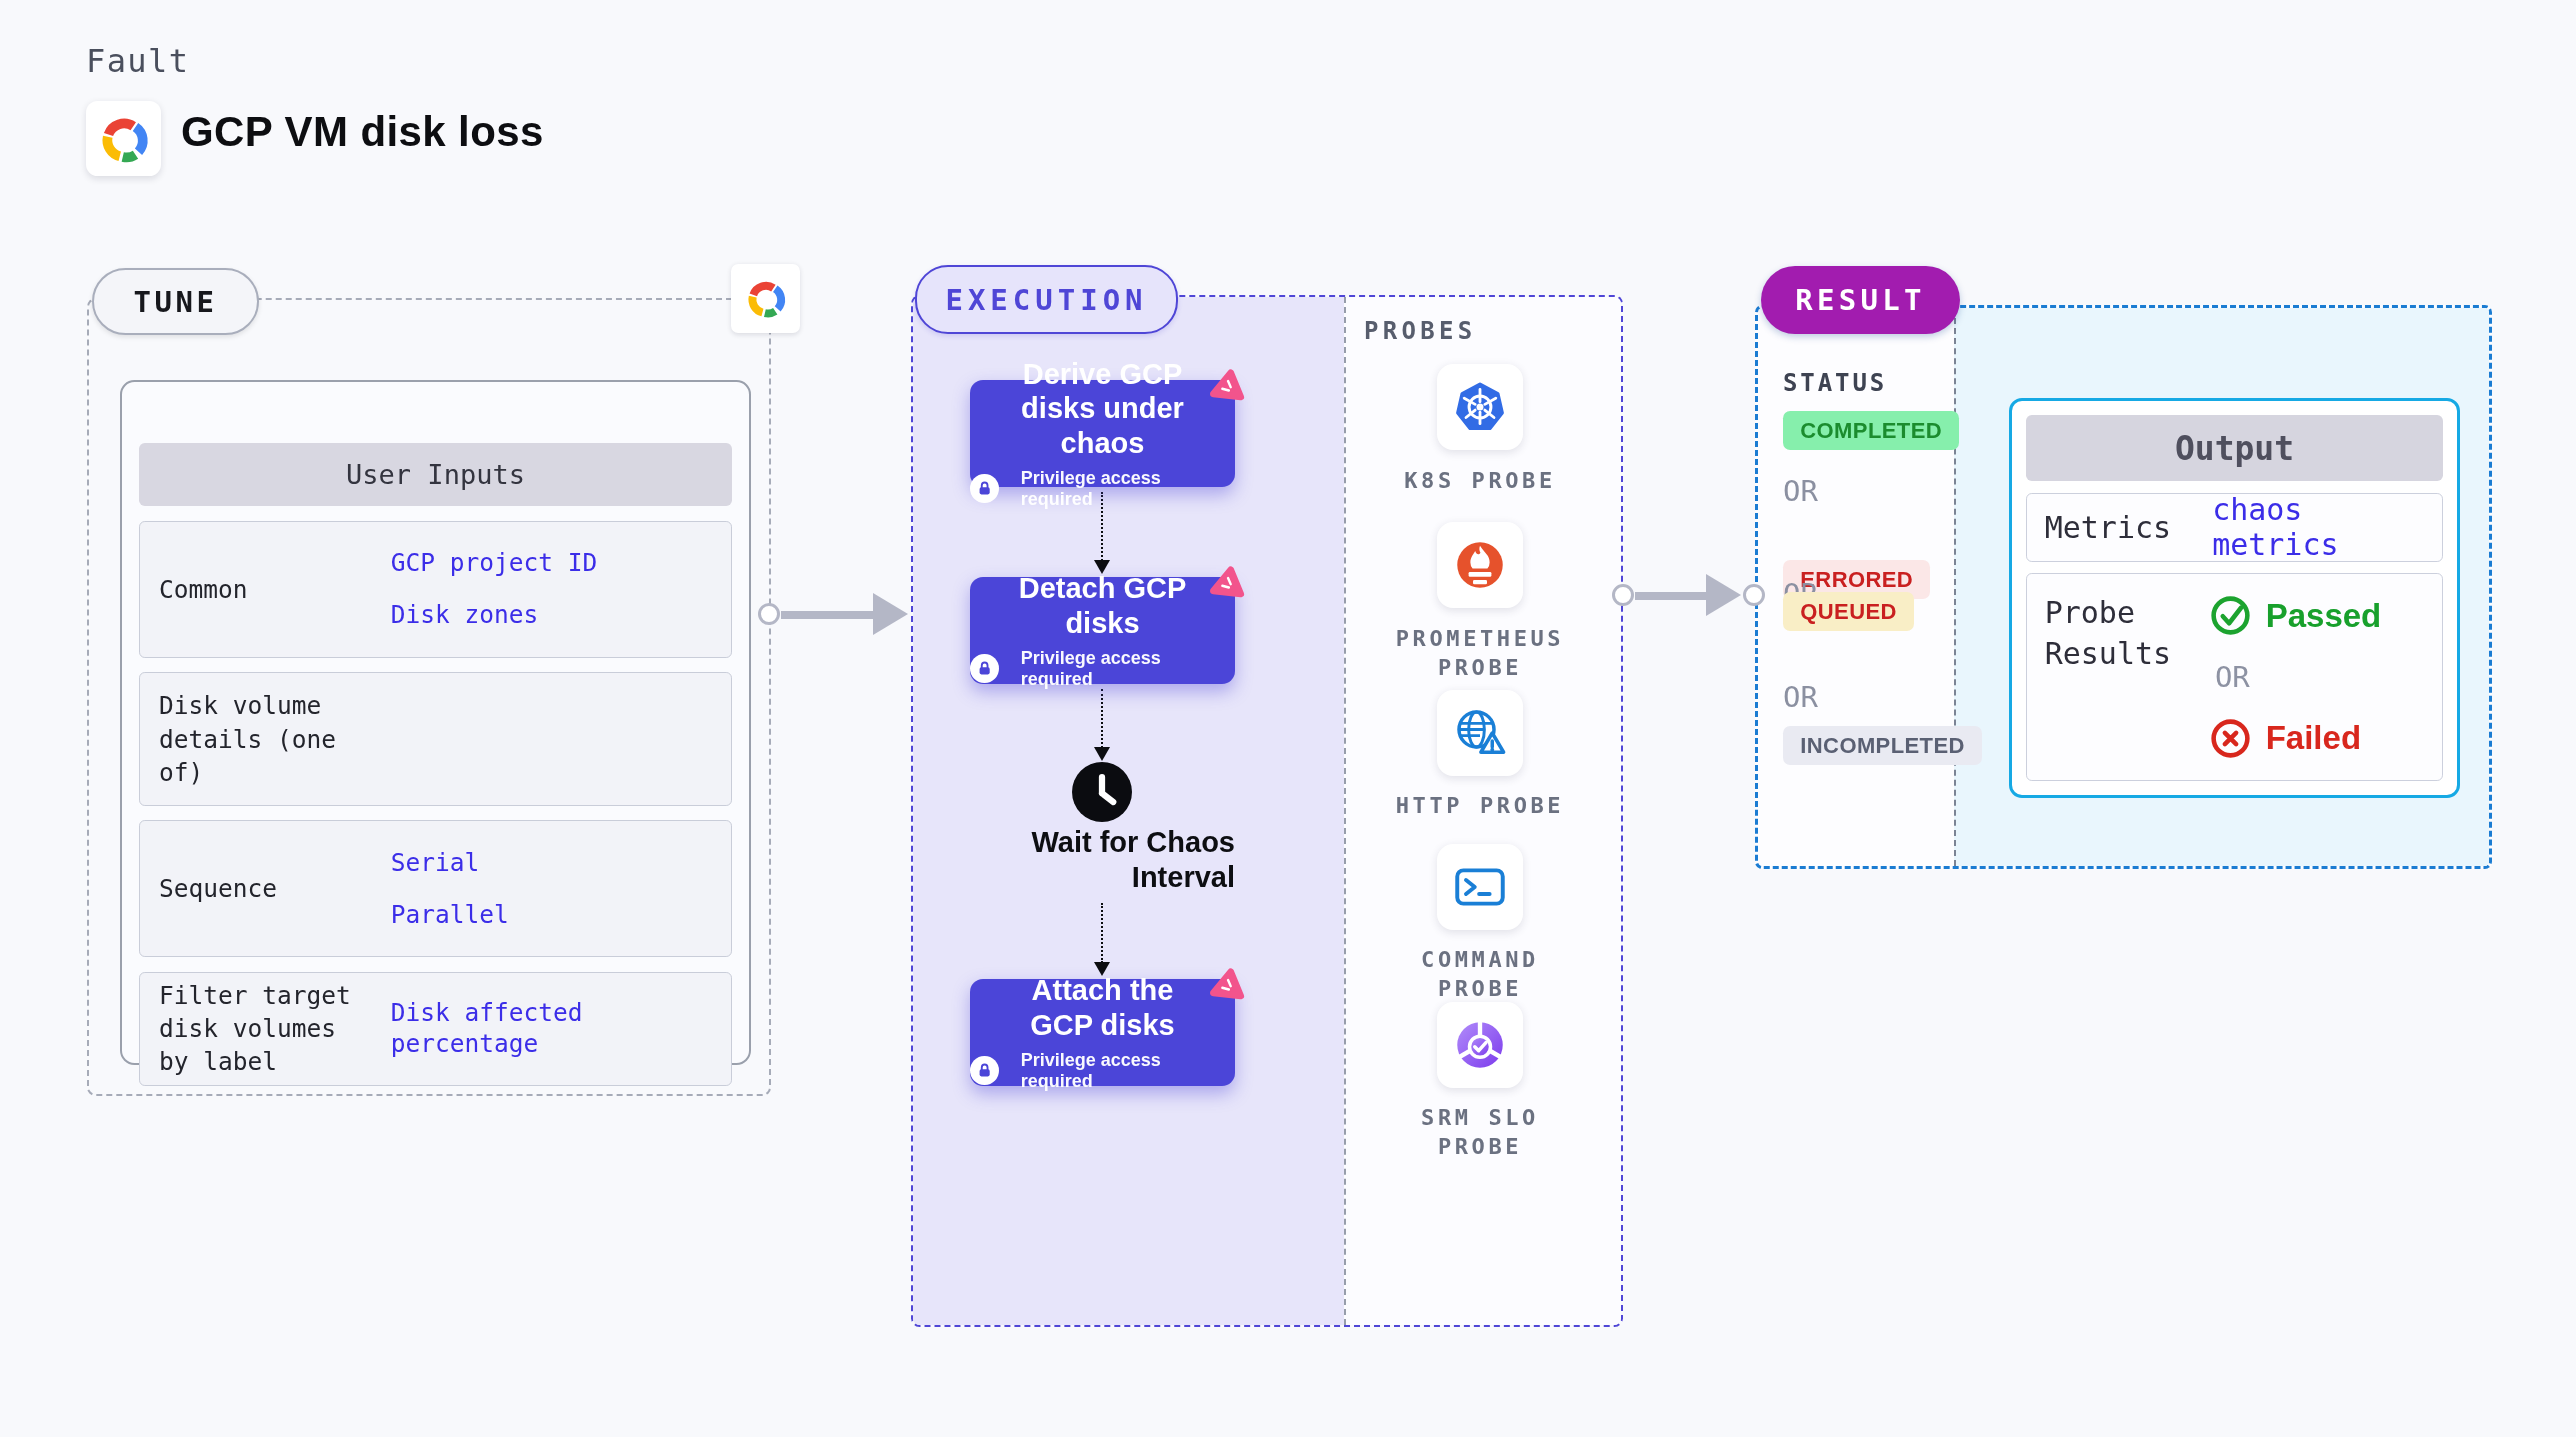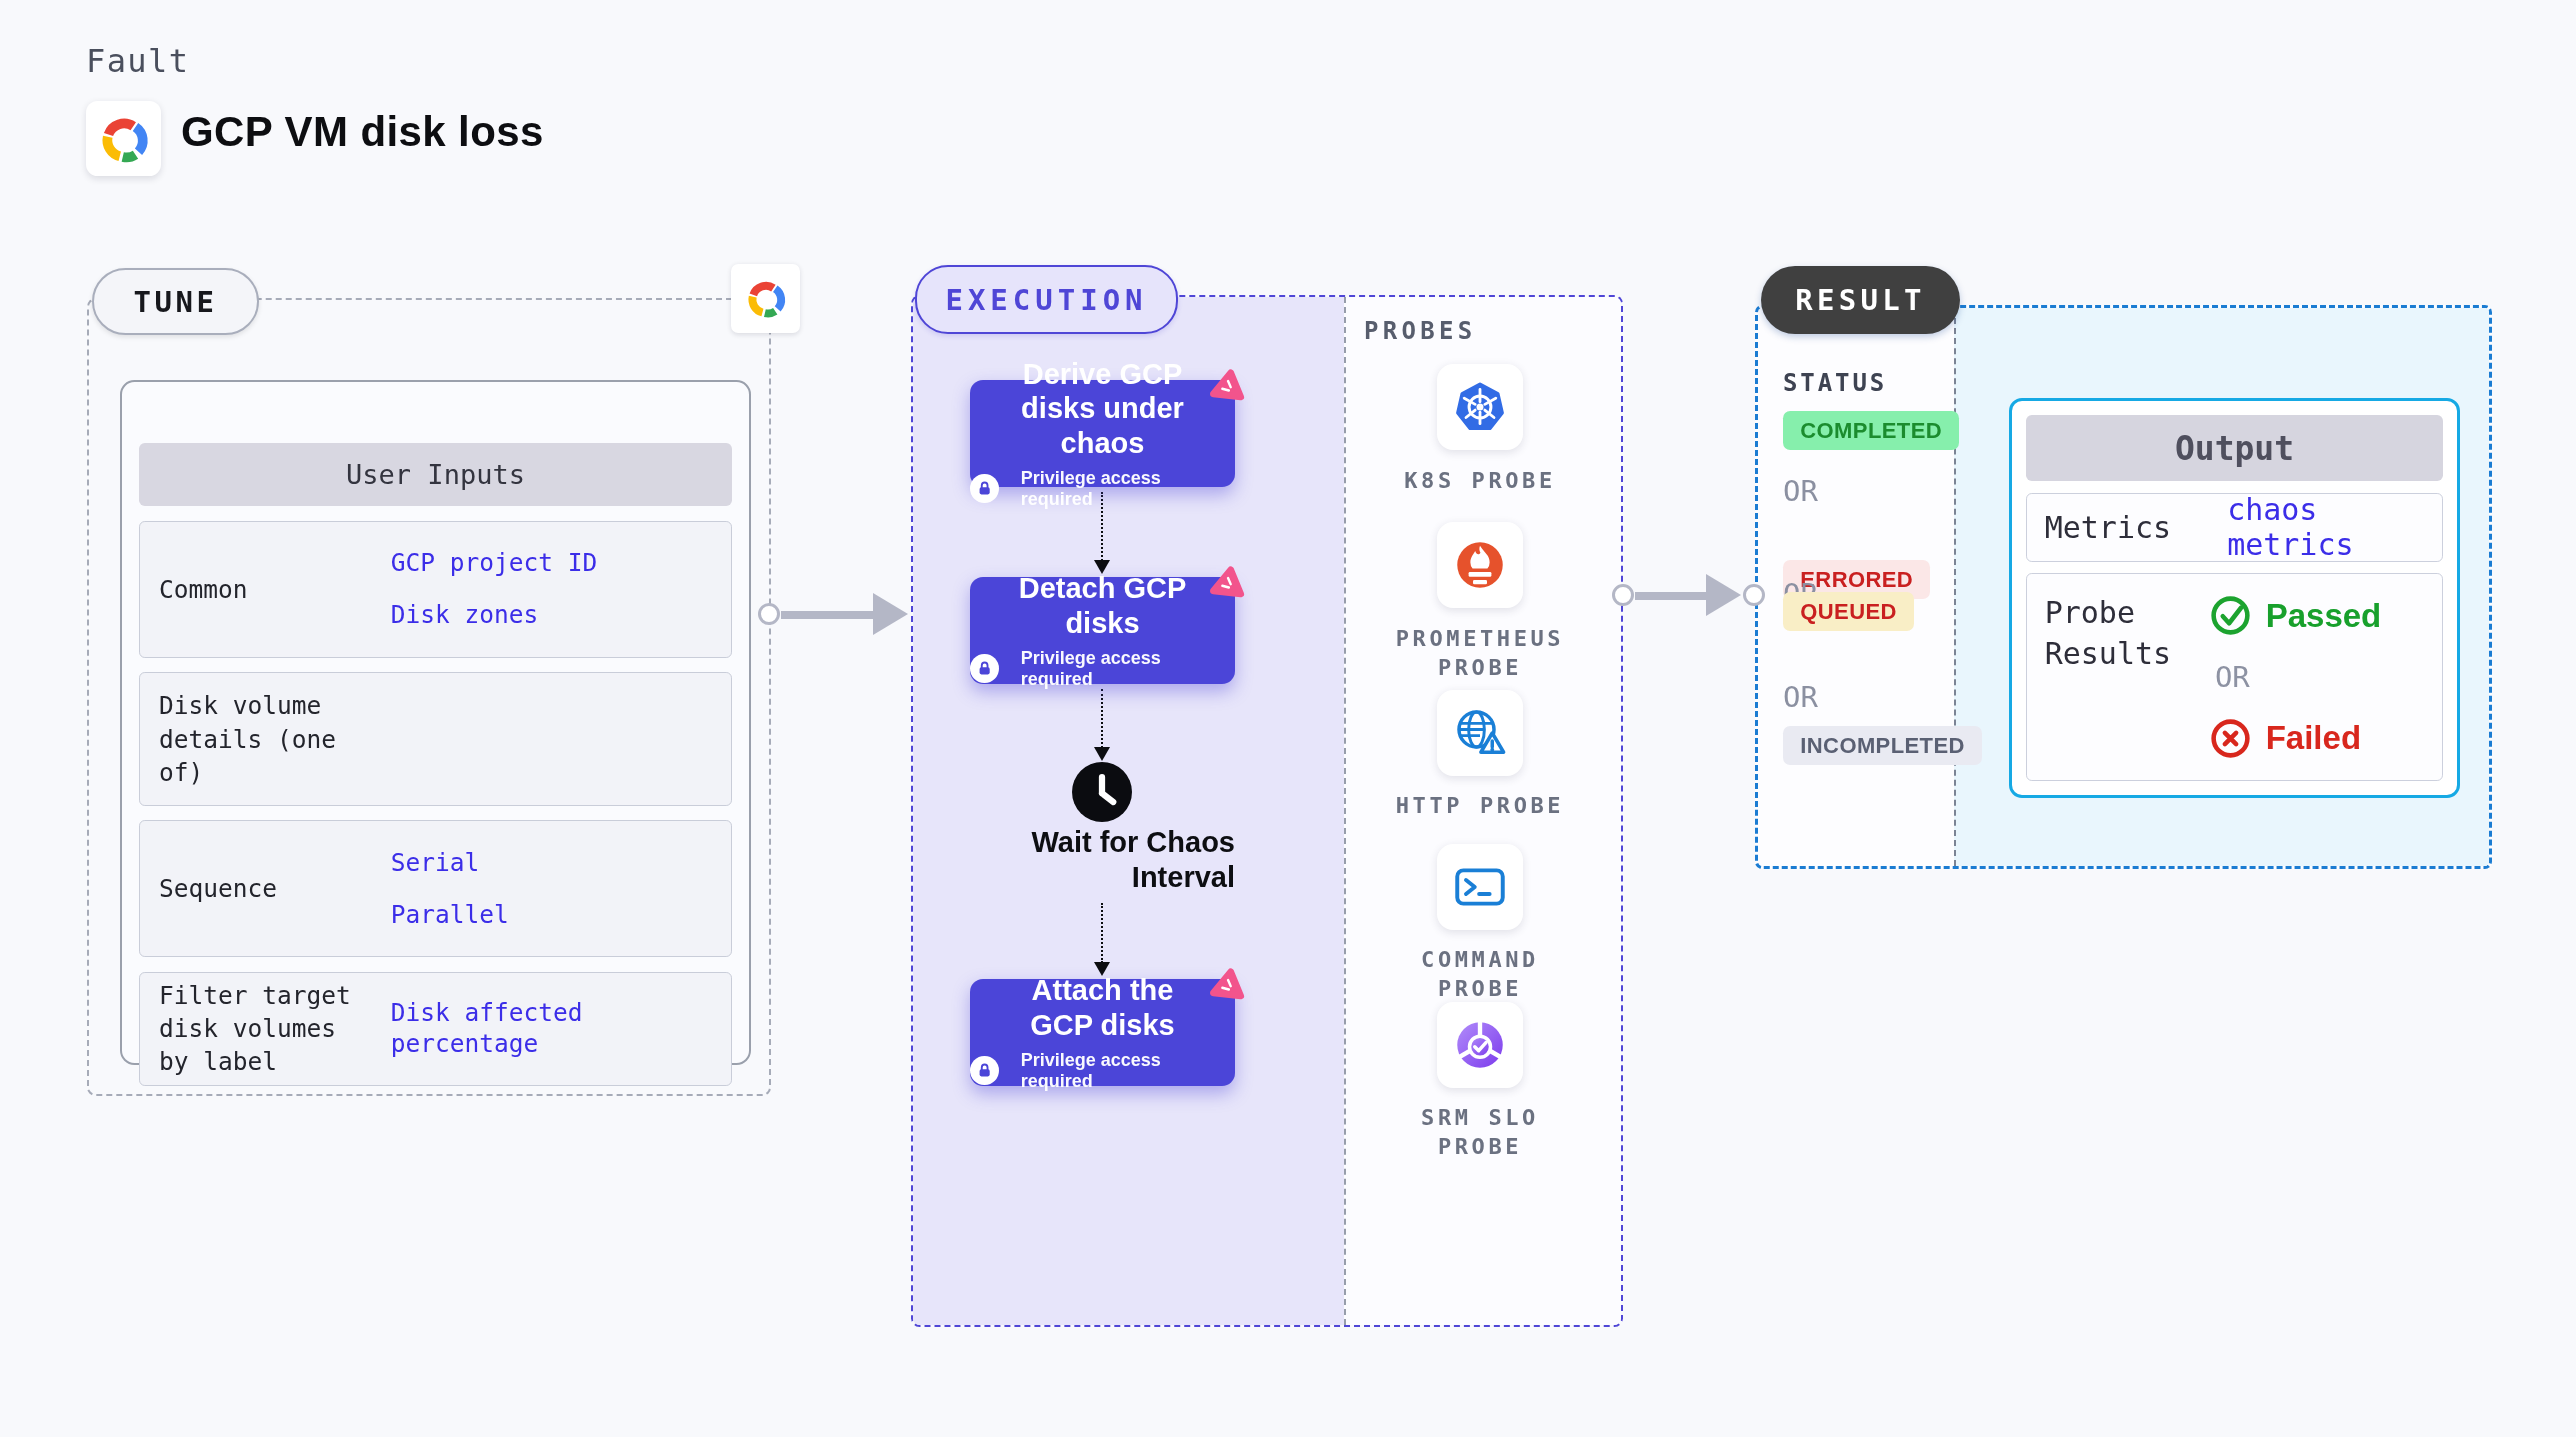--- a/index.html
+++ b/index.html
@@ -69,42 +69,42 @@
   .probe-card{left:1437px;width:86px;height:86px;background:#fff;border-radius:16px;z-index:2;
               box-shadow:0 2.9px 8.6px rgba(40,40,70,.12);display:flex;align-items:center;justify-content:center;}
   .probe-label{left:1372px;width:216px;text-align:center;font-size:22px;font-weight:600;letter-spacing:3.6px;
                color:#6b7181;line-height:1.3;z-index:2;}
 
   
   .result-box{left:1755px;top:305px;width:737px;height:564px;border:3.6px dashed #1b7cd2;border-radius:7.2px;
               box-sizing:border-box;overflow:hidden;background:#fdfdff;}
   .result-cyan{position:absolute;left:196px;top:0;bottom:0;right:0;background:#e9f6fd;
                border-left:2.2px dashed #7b8394;}
-  .result-pill{left:1761px;top:266px;width:199px;height:68px;border-radius:35px;background:#404040;
+  .result-pill{left:1761px;top:266px;width:199px;height:68px;border-radius:35px;background:#a21caf;
                display:flex;align-items:center;justify-content:center;font-size:29px;font-weight:700;
                letter-spacing:4.3px;color:#fff;z-index:3;box-shadow:0 2.9px 7.2px rgba(10,60,140,.25);}
   .status-title{left:1783px;top:369px;font-size:24px;font-weight:700;letter-spacing:2.9px;color:#3e4352;z-index:2;}
   .status-badge{left:1783px;height:39px;line-height:39px;padding:0 17.3px;border-radius:7.2px;font-size:22px;
                 font-weight:800;z-index:2;letter-spacing:0.4px;}
   .sb-completed{top:411px;color:#1b8c2e;background:#86efac;}
   .sb-errored{top:520px;color:#c92020;background:#fbe7e7;margin-top:40px;}
   .sb-queued{top:592px;color:#c92020;background:#f9eec6;}
   .sb-incompleted{top:726px;color:#5a6073;background:#e9eaf2;}
   .status-or{left:1783px;font-size:29px;font-weight:500;color:#8b90a1;z-index:2;}
   .or-1{top:474px;}.or-2{top:577px;}.or-3{top:680px;}
 
   .output-card{left:2009px;top:398px;width:451px;height:400px;background:#fff;border:3.6px solid #16a9e4;
                border-radius:13px;box-sizing:border-box;padding:14.4px;z-index:2;display:flex;
                flex-direction:column;gap:11.5px;}
   .output-header{height:66px;flex:none;background:#d6d5df;border-radius:5.8px;display:flex;align-items:center;
                  justify-content:center;font-size:33px;font-weight:600;color:#4f4f5e;}
   .metrics-row{height:69px;flex:none;border:1.4px solid #ccd0dd;border-radius:5.8px;background:#fdfdff;
                display:flex;align-items:center;padding:0 17.3px;box-sizing:border-box;}
   .metrics-row .mlabel{font-size:30px;color:#2e2e3a;}
-  .metrics-row .mvalue{font-size:30px;font-weight:500;color:#3b2de8;margin-left:56px;}
+  .metrics-row .mvalue{font-size:30px;font-weight:500;color:#3b2de8;margin-left:41px;}
   .probe-res-row{flex:1;border:1.4px solid #ccd0dd;border-radius:5.8px;background:#fdfdff;display:flex;
                  padding:18.7px 17.3px;box-sizing:border-box;}
   .probe-res-row .prlabel{width:153px;flex:none;font-size:30px;color:#2e2e3a;line-height:1.35;}
   .pr-col{margin-left:10px;display:flex;flex-direction:column;justify-content:space-between;}
   .pr-line{display:flex;align-items:center;gap:13px;}
   .passed-text{font-size:33px;font-weight:800;color:#18a02c;}
   .failed-text{font-size:33px;font-weight:800;color:#d8271d;}
   .pr-or{font-size:29px;font-weight:500;color:#8d92a3;margin-left:7.2px;}
 </style>
 </head>

